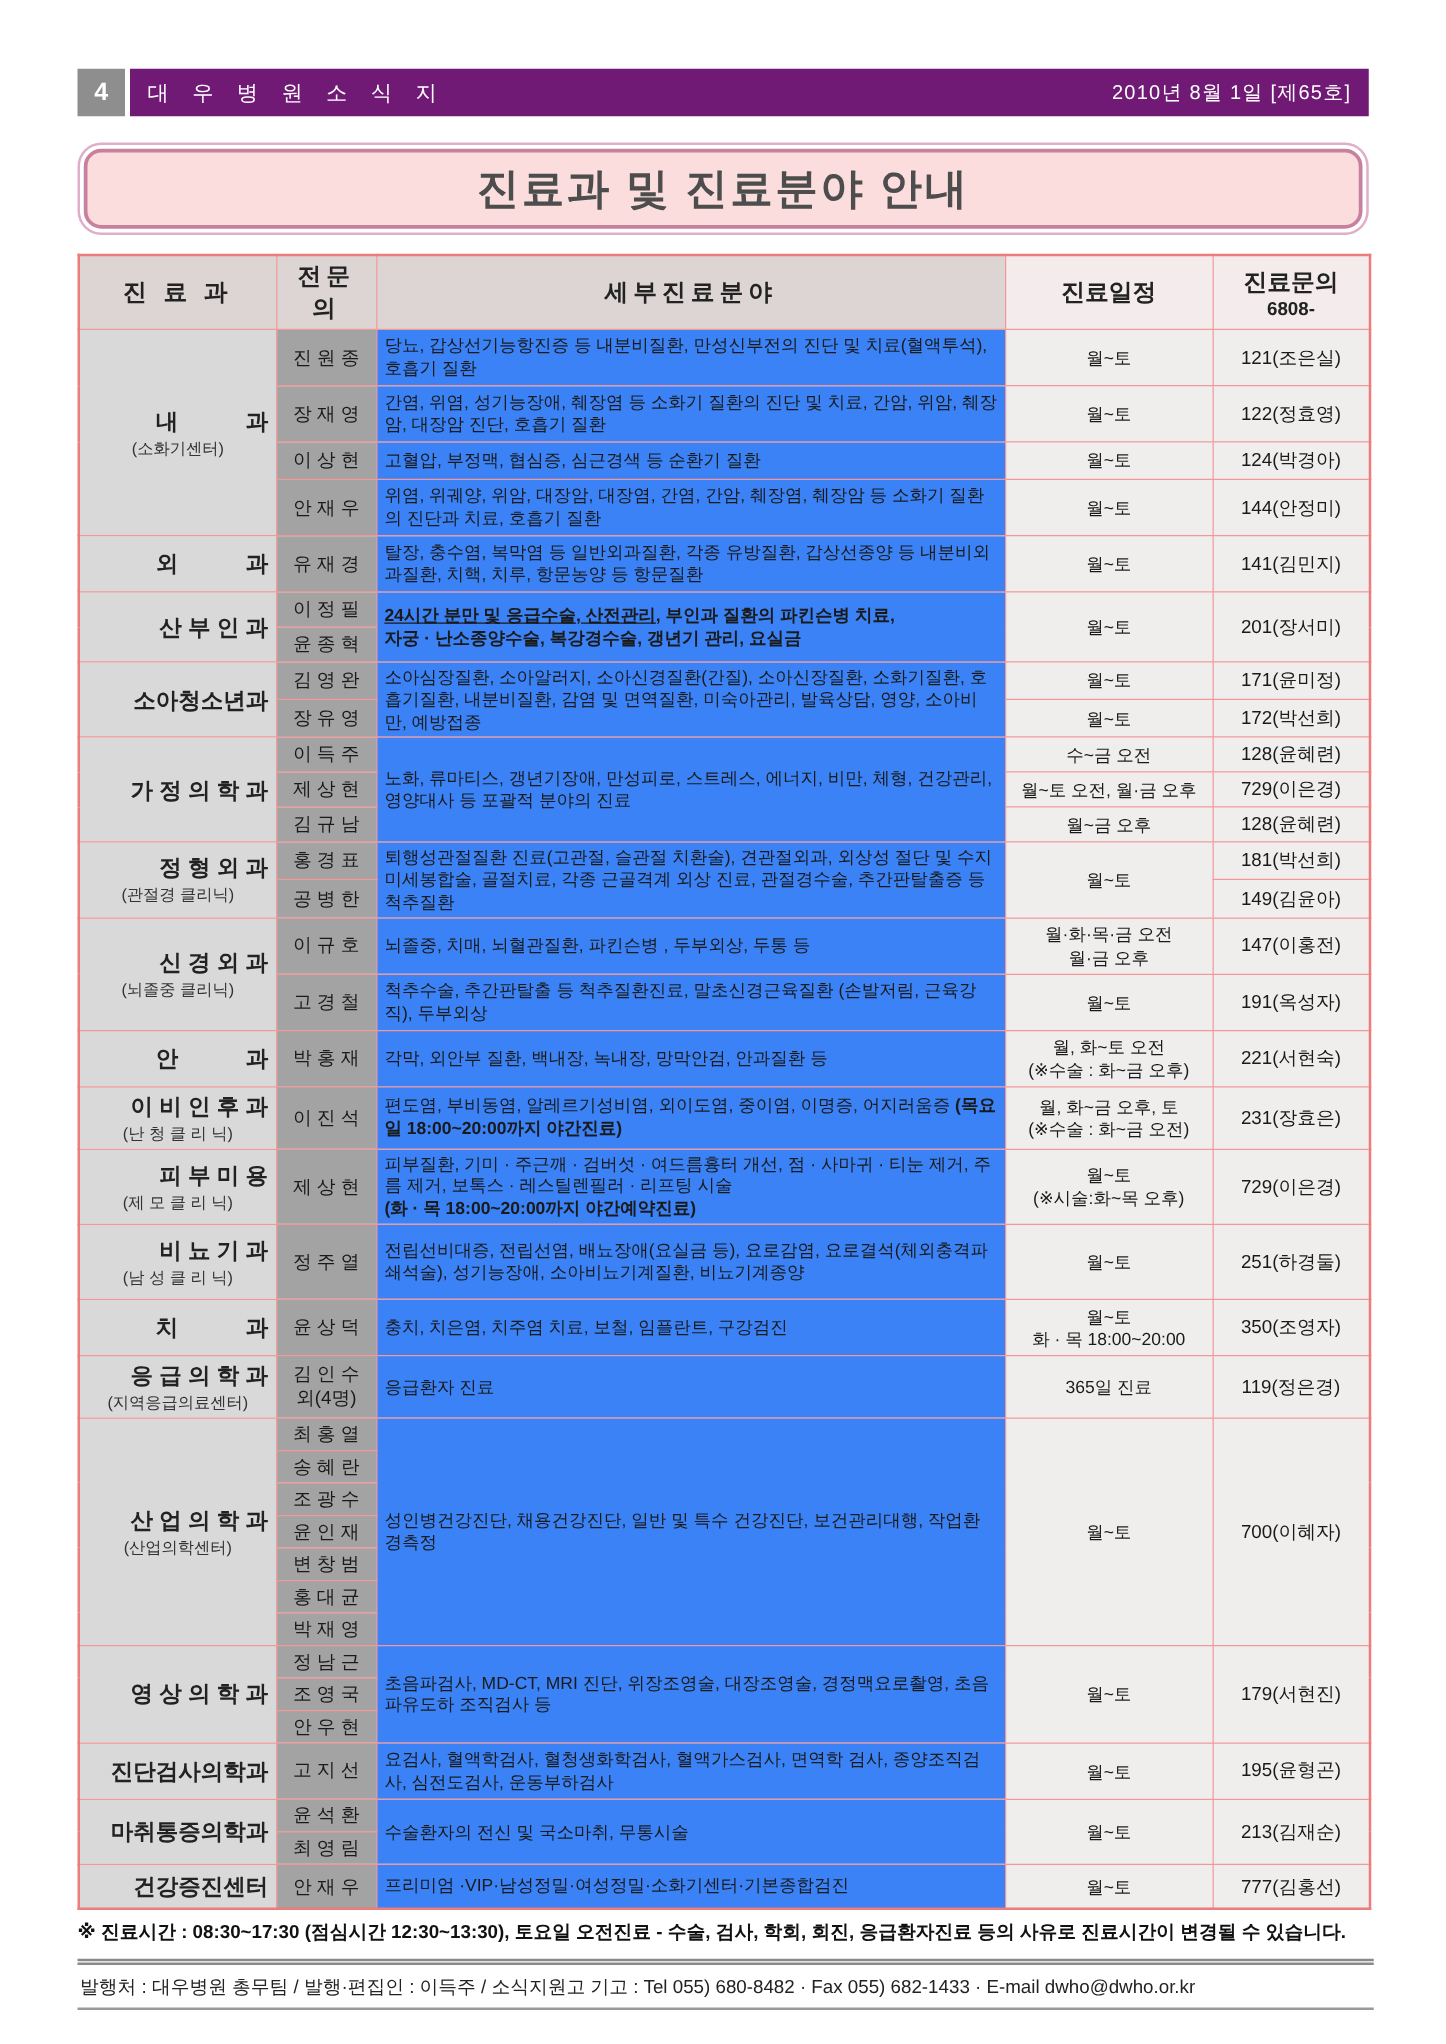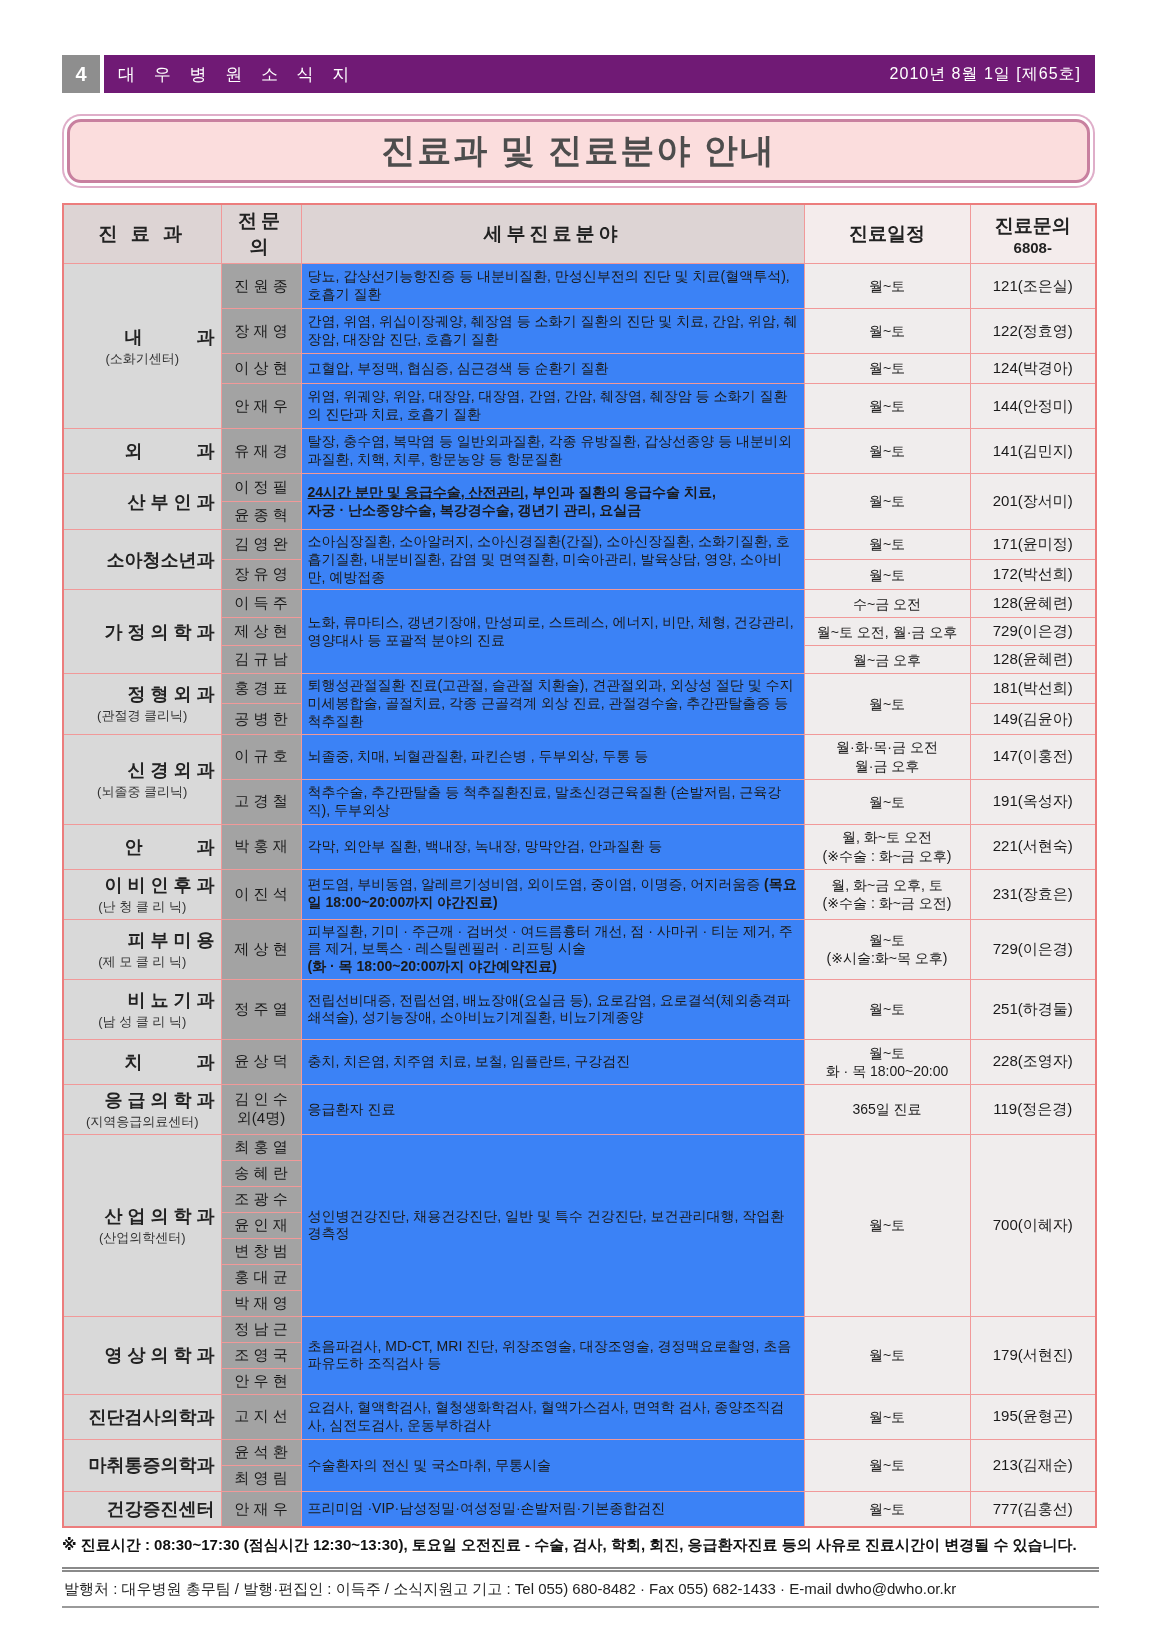--- a/index.html
+++ b/index.html
@@ -94,21 +94,21 @@
         <span class="dname">내　　　과</span>
         <span class="dsub">(소화기센터)</span>
       </td>
       <td class="doc">진 원 종</td>
       <td class="desc">당뇨, 갑상선기능항진증 등 내분비질환, 만성신부전의 진단 및 치료(혈액투석), 호흡기 질환</td>
       <td class="sched">월~토</td>
       <td class="phone">121(조은실)</td>
     </tr>
     <tr class="h45">
       <td class="doc">장 재 영</td>
-      <td class="desc">간염, 위염, 위십이장궤양, 췌장염 등 소화기 질환의 진단 및 치료, 간암, 위암, 췌장암, 대장암 진단, 호흡기 질환</td>
+      <td class="desc">간염, 위염, 성기능장애, 췌장염 등 소화기 질환의 진단 및 치료, 간암, 위암, 췌장암, 대장암 진단, 호흡기 질환</td>
       <td class="sched">월~토</td>
       <td class="phone">122(정효영)</td>
     </tr>
     <tr class="h30">
       <td class="doc">이 상 현</td>
       <td class="desc">고혈압, 부정맥, 협심증, 심근경색 등 순환기 질환</td>
       <td class="sched">월~토</td>
       <td class="phone">124(박경아)</td>
     </tr>
     <tr class="h45">
@@ -127,21 +127,21 @@
       <td class="sched">월~토</td>
       <td class="phone">141(김민지)</td>
     </tr>
 
     <tr class="h28">
       <td class="dept" rowspan="2">
         <span class="dname">산 부 인 과</span>
       </td>
       <td class="doc">이 정 필</td>
       <td class="desc" rowspan="2">
-        <span class="b u">24시간 분만 및 응급수술, 산전관리,</span><span class="b"> 부인과 질환의 응급수술 치료,</span>
+        <span class="b u">24시간 분만 및 응급수술, 산전관리,</span><span class="b"> 부인과 질환의 파킨슨병 치료,</span>
         <span class="b blk">자궁 · 난소종양수술, 복강경수술, 갱년기 관리, 요실금</span>
       </td>
       <td class="sched" rowspan="2">월~토</td>
       <td class="phone" rowspan="2">201(장서미)</td>
     </tr>
     <tr class="h28">
       <td class="doc">윤 종 혁</td>
     </tr>
 
     <tr class="h28">
@@ -264,21 +264,21 @@
     </tr>
 
     <tr class="h45">
       <td class="dept">
         <span class="dname">치　　　과</span>
       </td>
       <td class="doc">윤 상 덕</td>
       <td class="desc">충치, 치은염, 치주염 치료, 보철, 임플란트, 구강검진</td>
       <td class="sched">월~토
 화 · 목 18:00~20:00</td>
-      <td class="phone">228(조영자)</td>
+      <td class="phone">350(조영자)</td>
     </tr>
 
     <tr class="h45">
       <td class="dept">
         <span class="dname">응 급 의 학 과</span>
         <span class="dsub">(지역응급의료센터)</span>
       </td>
       <td class="doc">김 인 수
 외(4명)</td>
       <td class="desc">응급환자 진료</td>
@@ -352,21 +352,21 @@
     </tr>
     <tr class="h24">
           <td class="doc">최 영 림</td>
         </tr>
 
     <tr class="h36">
       <td class="dept">
         <span class="dname">건강증진센터</span>
       </td>
       <td class="doc">안 재 우</td>
-      <td class="desc">프리미엄 ·VIP·남성정밀·여성정밀·손발저림·기본종합검진</td>
+      <td class="desc">프리미엄 ·VIP·남성정밀·여성정밀·소화기센터·기본종합검진</td>
       <td class="sched">월~토</td>
       <td class="phone">777(김홍선)</td>
     </tr>
   </tbody>
     </table>
 
   <div class="note">※ 진료시간 : 08:30~17:30 (점심시간 12:30~13:30), 토요일 오전진료 - 수술, 검사, 학회, 회진, 응급환자진료 등의 사유로 진료시간이 변경될 수 있습니다.</div>
 
 
   <div class="publine">발행처 : 대우병원 총무팀 / 발행·편집인 : 이득주 / 소식지원고 기고 : Tel 055) 680-8482 · Fax 055) 682-1433 · E-mail  dwho@dwho.or.kr</div>

